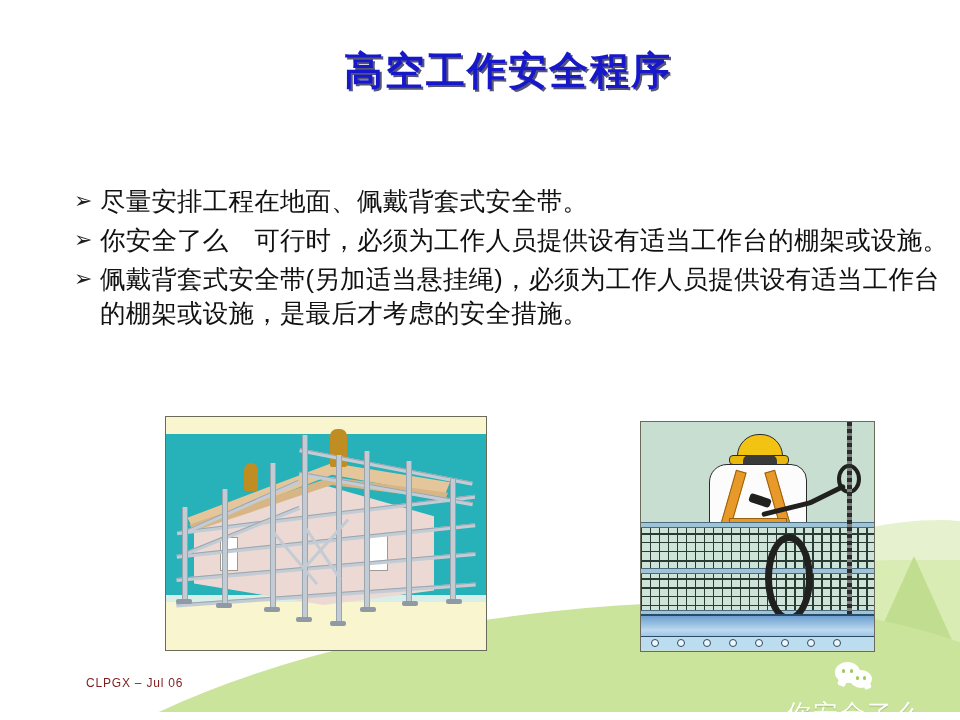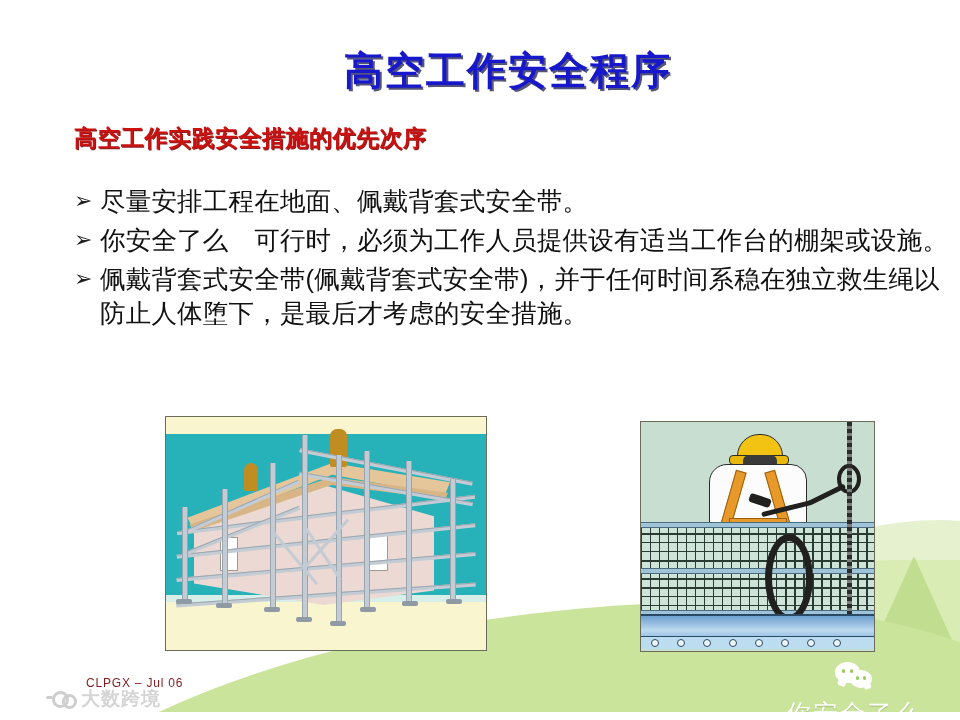--- a/index.html
+++ b/index.html
@@ -376,37 +376,36 @@
   <div class="bg-decor">
     <div class="hill-pale"></div>
     <div class="hill-light"></div>
     <div class="tree"></div>
     <div class="tree-trunk"></div>
     <div class="hill-main"></div>
   </div>
 
   <div class="title">高空工作安全程序</div>
 
-  <div class="subtitle">高空工作实践安全措施的优先次序</div>
 
   <div class="bullets">
 
     <div class="bullet">
       <span class="bullet-marker">➢</span>
       <span class="bullet-text">尽量安排工程在地面、佩戴背套式安全带。</span>
     </div>
 
     <div class="bullet">
       <span class="bullet-marker">➢</span>
       <span class="bullet-text">你安全了么　可行时，必须为工作人员提供设有适当工作台的棚架或设施。</span>
     </div>
 
     <div class="bullet">
       <span class="bullet-marker">➢</span>
-      <span class="bullet-text">佩戴背套式安全带(佩戴背套式安全带)，并于任何时间系稳在独立救生绳以防止人体堕下，是最后才考虑的安全措施。</span>
+      <span class="bullet-text">佩戴背套式安全带(另加适当悬挂绳)，必须为工作人员提供设有适当工作台的棚架或设施，是最后才考虑的安全措施。</span>
     </div>
 
   </div>
 
   <div class="figure fig-scaffold">
     <div class="sc-sky"></div>
     <div class="sc-wall"></div>
     <div class="sc-ground2"></div>
     <div class="sc-ground"></div>
 
@@ -491,28 +490,20 @@
     <div class="hs-rivet" style="left:62px;"></div>
     <div class="hs-rivet" style="left:88px;"></div>
     <div class="hs-rivet" style="left:114px;"></div>
     <div class="hs-rivet" style="left:140px;"></div>
     <div class="hs-rivet" style="left:166px;"></div>
     <div class="hs-rivet" style="left:192px;"></div>
   </div>
 
   <div class="footer-text">CLPGX – Jul 06</div>
 
-  <div class="watermark">
-    <div class="wm-logo">
-      <div class="bar"></div>
-      <div class="c1"></div>
-      <div class="c2"></div>
-    </div>
-    <div class="wm-text">大数跨境</div>
-  </div>
 
   <div class="wechat-badge">
     <div class="wechat-icon">
       <div class="bub-a"></div>
       <div class="bub-b"></div>
       <div class="eye e1"></div>
       <div class="eye e2"></div>
       <div class="eye e3"></div>
       <div class="eye e4"></div>
     </div>

